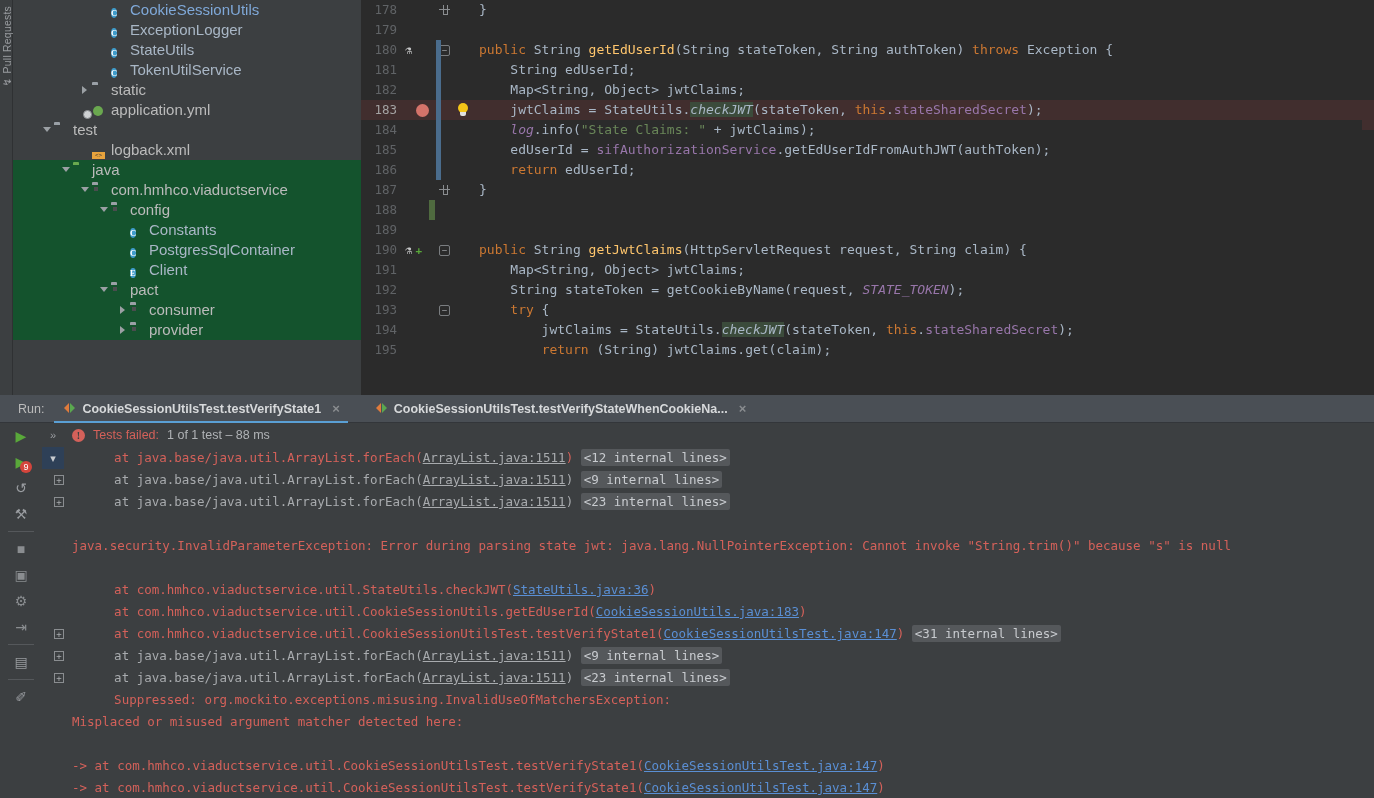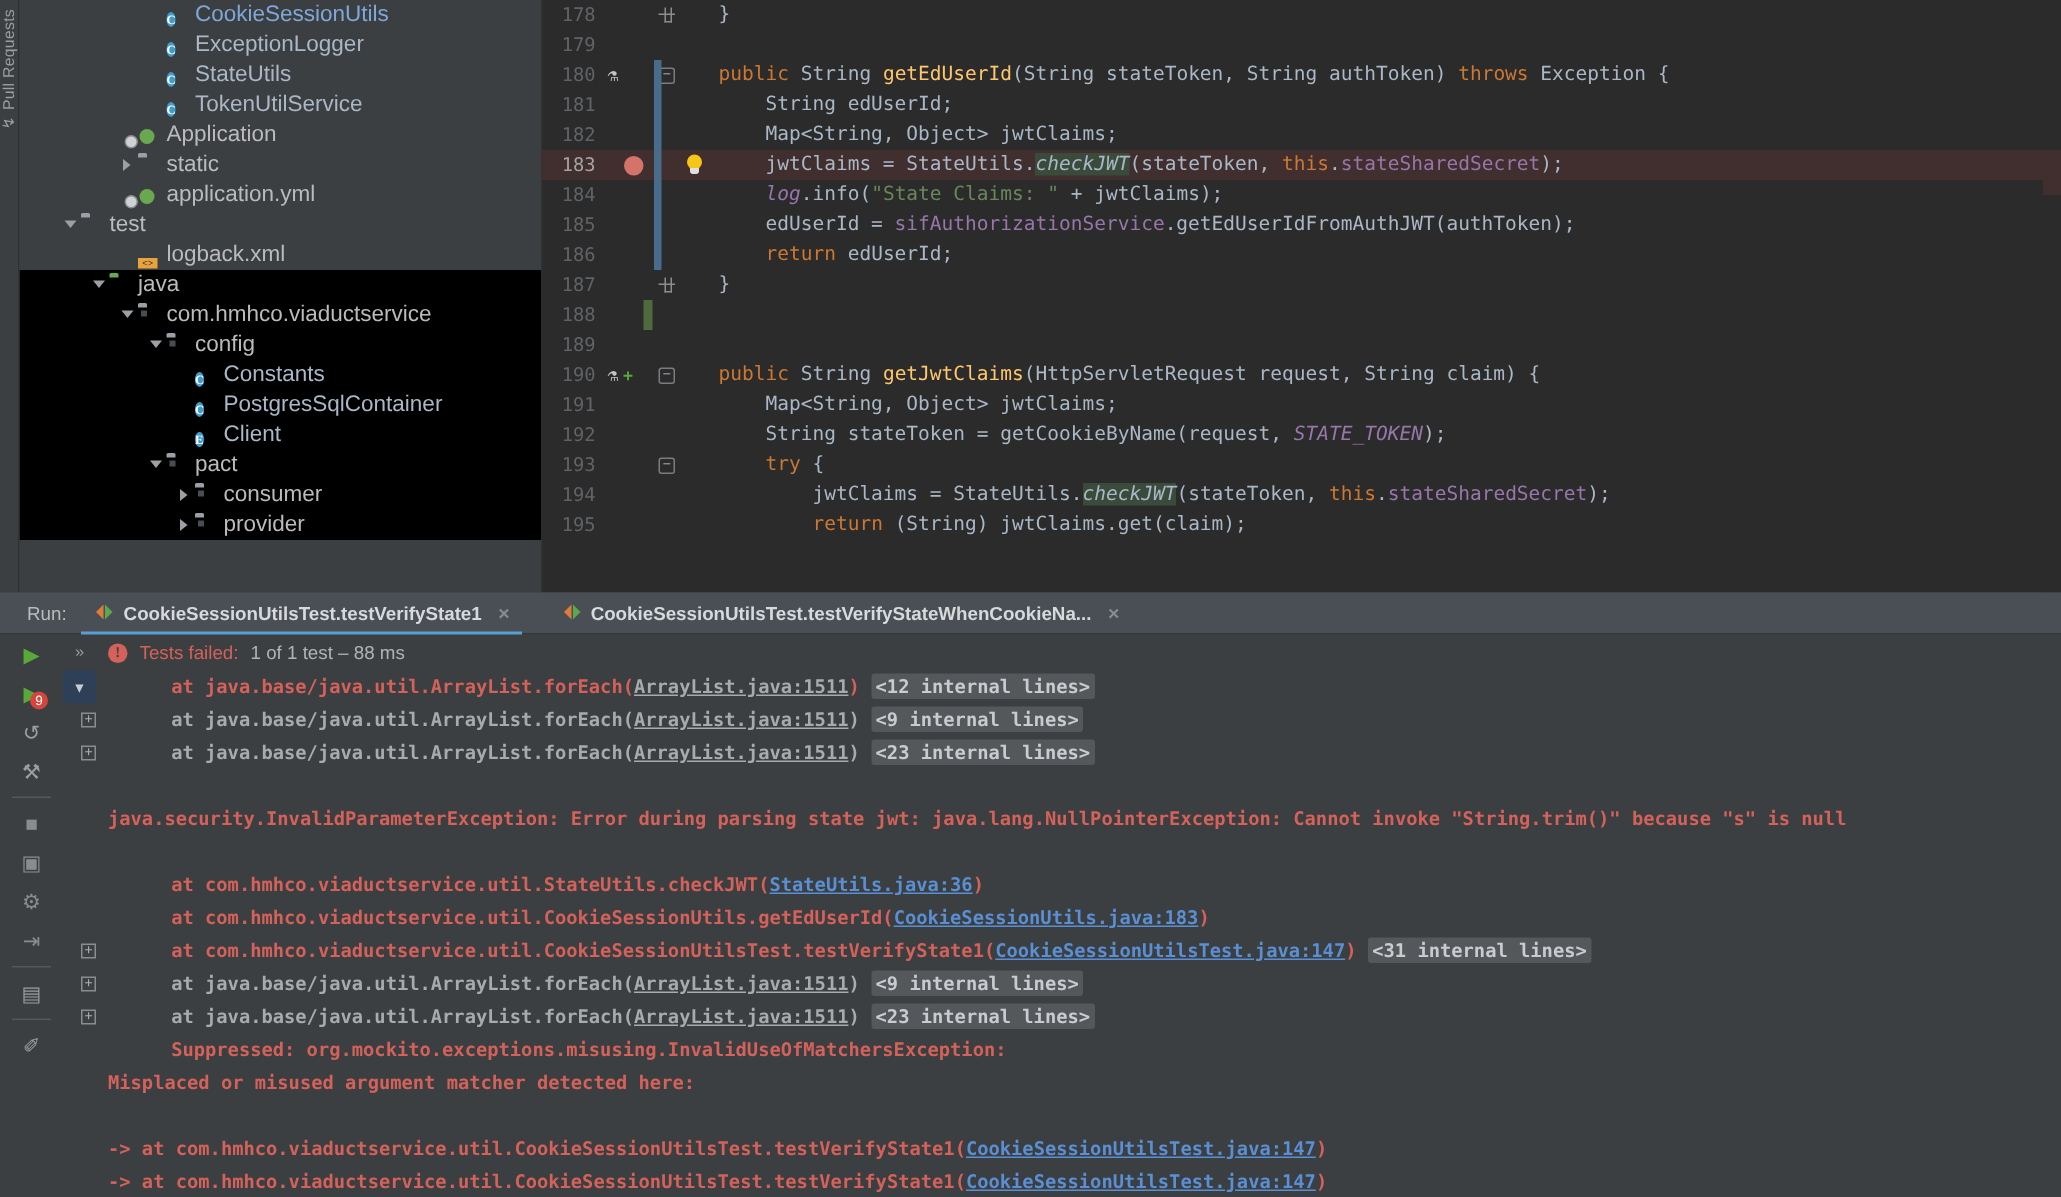--- a/index.html
+++ b/index.html
@@ -30,21 +30,21 @@
   
   .tree {
     position: absolute; left: 13px; top: 0; width: 348px; height: 395px;
     background: #3c3f41; overflow: hidden;
   }
   .trow {
     position: relative; height: 20px; line-height: 20px;
     white-space: nowrap; font-size: 12.5px; color: #bbbbbb;
     padding-left: 0; display: flex; align-items: center;
   }
-  .trow.testroot { background: #000000; }
+  .trow.testroot { background: #14532d; }
   .arrow {
     width: 13px; height: 20px; display: inline-block; position: relative;
     flex: 0 0 13px;
   }
   .arrow.open::after, .arrow.closed::after {
     content: ''; position: absolute; left: 3px; top: 7px;
     border-left: 4.5px solid transparent; border-right: 4.5px solid transparent;
     border-top: 5px solid #9ba0a4;
   }
   .arrow.closed::after {
@@ -230,21 +230,21 @@
   .console {
     position:absolute; left:42px; top:52px; width:1332px; height:351px;
     background:#3c3f41; overflow:hidden;
     font-family:"DejaVu Sans Mono", monospace; font-size:12.5px;
   }
   .cline { height:22px; line-height:22px; white-space:pre; position:relative; padding-left:12px; }
   .cexp {
     position:absolute; left:12px; top:6px; width:10px; height:10px;
     border:1px solid #8a8d90; color:#a8abae; font-size:9px; line-height:8px; text-align:center;
   }
-  .ctext { margin-left: 30px; font-weight: bold; }
+  .ctext { margin-left: 30px; }
   .c-red { color:#d4615a; }
   .c-gray{ color:#a8abae; }
   .c-link{ color:#5a8fd4; text-decoration: underline; }
   .c-linkg{ color:#a8abae; text-decoration: underline; }
   .fold {
     background:#55585b; color:#c8cbcf; padding:1px 3px; border-radius:2px;
   }
 </style>
 </head>
 <body>
@@ -286,26 +286,20 @@
         <span style="flex: 0 0 84px;"></span>
         <span class="arrow "></span>
         <span class="ico"><span class="ic-class">C</span></span>
         <span class="lbl cls">StateUtils</span>
       </div>
       <div class="trow">
         <span style="flex: 0 0 84px;"></span>
         <span class="arrow "></span>
         <span class="ico"><span class="ic-class">C</span></span>
         <span class="lbl cls">TokenUtilService</span>
-      </div>
-      <div class="trow">
-        <span style="flex: 0 0 65px;"></span>
-        <span class="arrow "></span>
-        <span class="ico"><span class="ic-spring"></span></span>
-        <span class="lbl">Application</span>
       </div>
       <div class="trow">
         <span style="flex: 0 0 65px;"></span>
         <span class="arrow closed"></span>
         <span class="ico"><span class="ic-folder"></span></span>
         <span class="lbl" style="color: rgb(187, 187, 187);">static</span>
       </div>
       <div class="trow">
         <span style="flex: 0 0 65px;"></span>
         <span class="arrow "></span>

